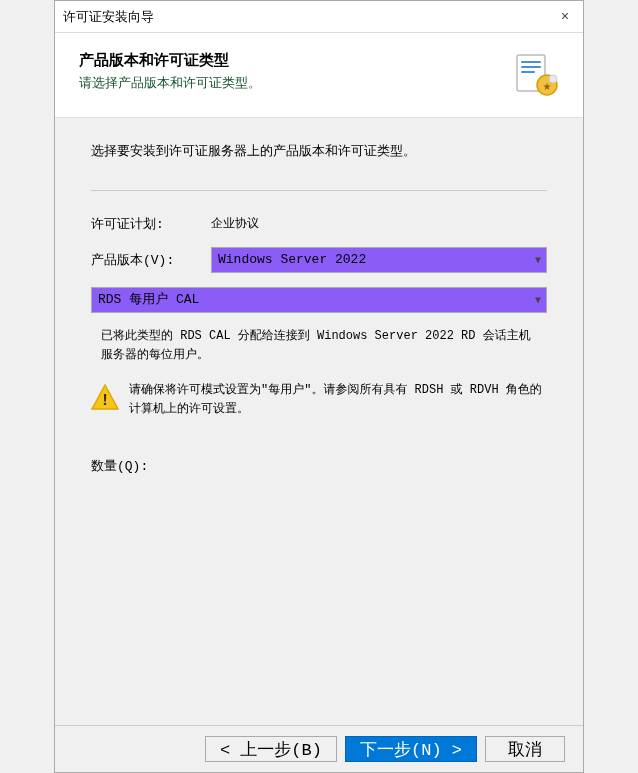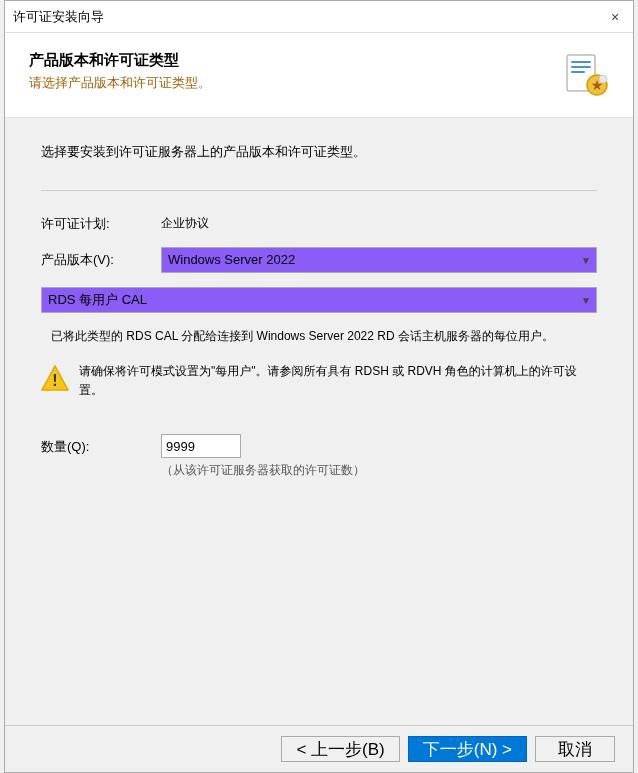--- a/index.html
+++ b/index.html
@@ -8,27 +8,28 @@
       font-size: 13px;
       background: #f0f0f0;
       display: flex;
       align-items: center;
       justify-content: center;
       width: 638px;
       height: 773px;
       overflow: hidden;
     }
     .dialog {
-      width: 630px;
+      width: 530px;
       height: 773px;
       background: #f0f0f0;
       border: 1px solid #aaa;
       display: flex;
       flex-direction: column;
       position: relative;
+      font-family: Liberation Mono, monospace;
     }
     .title-bar {
       background: #fff;
       height: 32px;
       display: flex;
       align-items: center;
       justify-content: space-between;
       padding: 0 8px;
       border-bottom: 1px solid #ddd;
     }
@@ -58,21 +59,21 @@
     }
     .header-text {}
     .header-title {
       font-size: 15px;
       font-weight: bold;
       color: #000;
       margin-bottom: 4px;
     }
     .header-subtitle {
       font-size: 13px;
-      color: #a16207;
+      color: #14532d;
     }
     .header-icon {
       width: 48px;
       height: 48px;
       flex-shrink: 0;
     }
 
     .content-area {
       flex: 1;
       padding: 24px 36px;
@@ -286,24 +287,20 @@
               <text x="14" y="22" text-anchor="middle" font-size="16" font-weight="bold" fill="#333">!</text>
             </svg>
           </div>
           <div class="warning-text">请确保将许可模式设置为"每用户"。请参阅所有具有 RDSH 或 RDVH 角色的计算机上的许可设置。</div>
         </div>
       </div>
     </div>
 
     <div class="quantity-row">
       <div class="quantity-label">数量(Q):</div>
-      <div>
-        <input type="text" class="quantity-input" value="9999" style="">
-        <div class="quantity-hint">（从该许可证服务器获取的许可证数）</div>
-      </div>
     </div>
   </div>
 
   <div class="footer">
     <button class="btn">&lt; 上一步(B)</button>
     <button class="btn btn-primary">下一步(N) &gt;</button>
     <button class="btn">取消</button>
   </div>
 </div>
 

